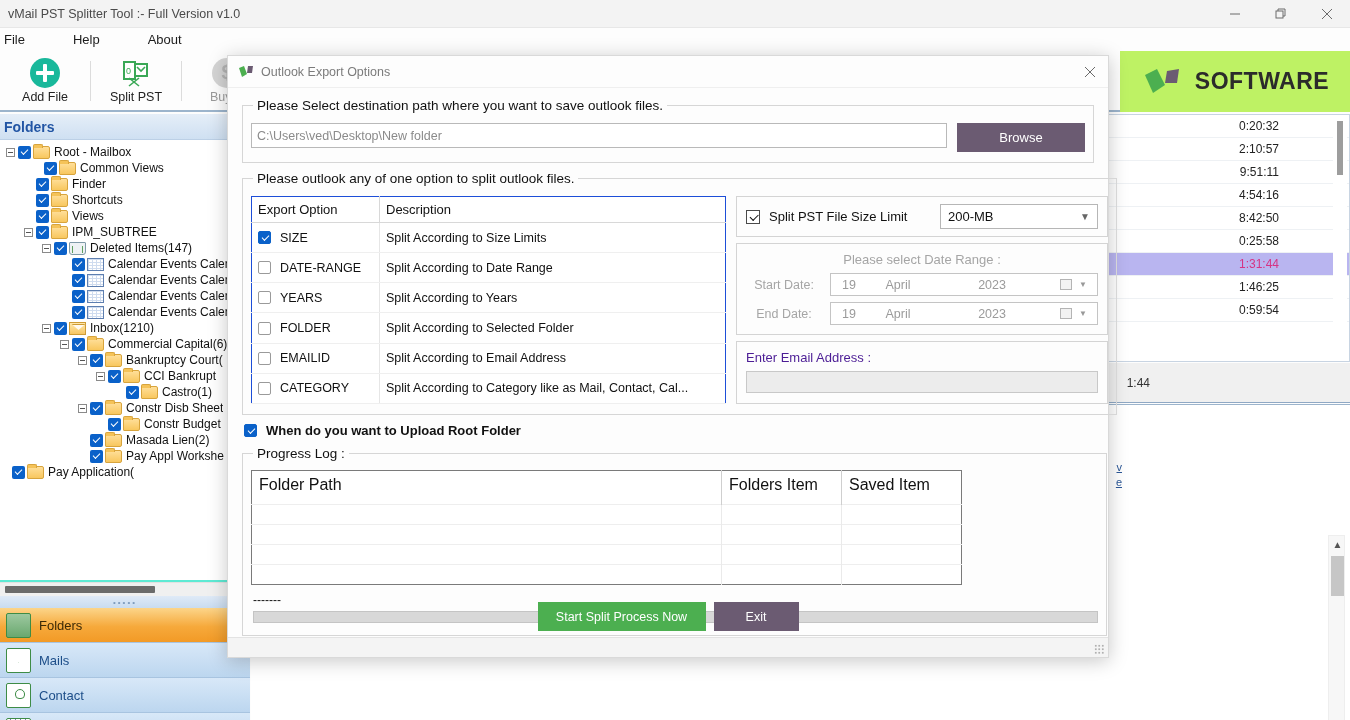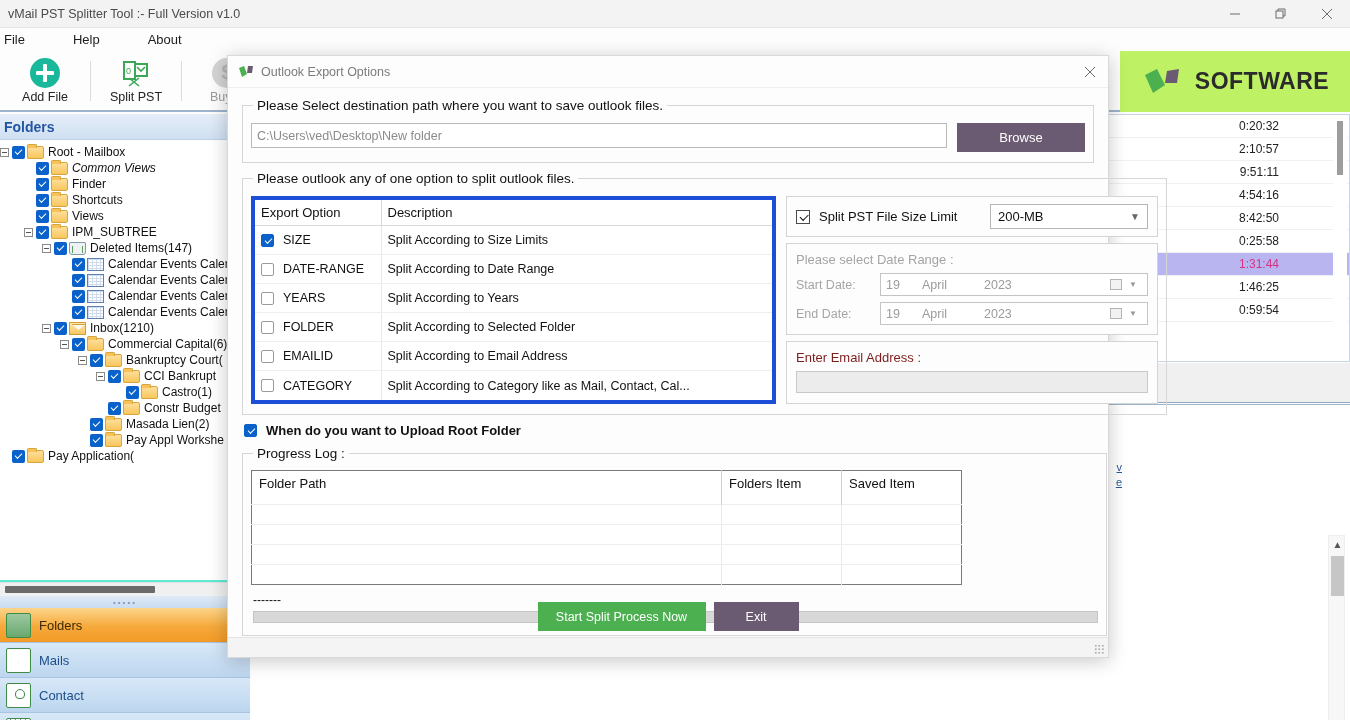--- a/index.html
+++ b/index.html
@@ -288,22 +288,22 @@
     font-size: 12.5px; color: #8b8b8b;
   }
   .browse-btn {
     width: 128px; height: 29px; background: #6b5b72; color: #fff;
     display: flex; align-items: center; justify-content: center; font-size: 13px;
   }
 
   .split-cols { display: flex; gap: 10px; margin-top: 4px; }
 
   table.opt {
-    border-collapse: collapse; width: 525px; background: #fff;
-    border: 4px solid #1d4ed8; table-layout: fixed; padding-left: 34px;
+    border-collapse: collapse; width: 475px; background: #fff;
+    border: 1px solid #1d4ed8; table-layout: fixed; padding-left: 34px;
   }
   table.opt th {
     text-align: left; font-weight: normal; font-size: 13px; color: #111;
     padding: 5px 6px; border-right: 1px solid #d8d8d8; border-bottom: 1px solid #d8d8d8;
     background: #fff;
   }
   table.opt th:last-child { border-right: none; }
   table.opt td {
     font-size: 12.5px; color: #111; padding: 4px 6px;
     border-right: 1px solid #e6e6e6; border-bottom: 1px solid #efefef;
@@ -333,55 +333,55 @@
     content: ""; position: absolute; left: 3px; top: 3px; width: 7px; height: 3.5px;
     border-left: 1.7px solid #111; border-bottom: 1.7px solid #111; transform: rotate(-45deg);
   }
   .size-label { font-size: 13px; color: #111; }
   .size-select {
     margin-left: auto; width: 158px; height: 25px; border: 1px solid #b6b6b6; background: #fff;
     display: flex; align-items: center; padding: 0 7px; font-size: 13px; color: #111;
   }
   .size-select .cv { margin-left: auto; color: #666; font-size: 10px; }
 
-  .date-box { padding: 8px 9px 9px 9px; }
+  .date-box { padding: 8px 9px 9px 9px; text-align: center; }
   .date-title { font-size: 13px; color: #a5a5a5; margin-bottom: 6px; }
   .date-row { display: flex; align-items: center; gap: 8px; margin-top: 6px; }
   .date-lbl { width: 76px; font-size: 12.5px; color: #a5a5a5; }
   .date-field {
     flex: 1 1 auto; height: 23px; border: 1px solid #c4c4c4; background: #fff;
     display: flex; align-items: center; font-size: 12.5px; color: #9b9b9b;
   }
   .date-field span { padding: 0 5px; }
   .df-day { width: 36px; }
   .df-mon { width: 62px; }
   .df-yr { flex: 1 1 auto; }
   .df-cal {
     margin-left: auto; display: flex; align-items: center; gap: 2px; padding-right: 4px;
   }
   .cal-glyph {
     width: 12px; height: 11px; border: 1px solid #b4b4b4; background: #f2f2f2;
   }
   .cal-caret { font-size: 8px; color: #999; }
 
   .email-box { padding: 8px 9px 10px 9px; }
-  .email-title { font-size: 13px; color: #7f1d1d; margin-bottom: 6px; }
+  .email-title { font-size: 13px; color: #4c1d95; margin-bottom: 6px; }
   .email-input { height: 22px; border: 1px solid #c8c8c8; background: #ececec; }
 
   .root-row {
     display: flex; align-items: center; gap: 9px; margin: 2px 0 8px 2px;
   }
   .root-label { font-size: 13px; color: #111; font-weight: bold; }
 
   table.log {
     border-collapse: collapse; width: 710px; background: #fff;
     border: 1px solid #7a7a7a; table-layout: fixed; margin-top: 3px;
   }
   table.log th {
-    text-align: left; font-weight: normal; font-size: 13px; color: #111;
+    text-align: left; font-weight: normal; font-size: 16px; color: #111;
     padding: 5px 7px; height: 34px; vertical-align: top;
     border-right: 1px solid #cfcfcf;
   }
   table.log th:last-child { border-right: none; }
   table.log td { height: 20px; border-right: 1px solid #eaeaea; border-top: 1px solid #eeeeee; }
   table.log td:last-child { border-right: none; }
   table.log col.l1 { width: 470px; }
   table.log col.l2 { width: 120px; }
 
   .dashes { font-size: 12px; color: #111; letter-spacing: 0px; margin: 8px 0 4px 2px; }
@@ -533,27 +533,27 @@
         <div class="pv-thumb"></div>
 
       </div>
     </div>
   </div>
 
   <div class="leftpanel">
     <div class="folders-header">Folders</div>
 
     <div class="tree" id="tree">
-        <div class="tnode" style="">
+        <div class="tnode" style="padding-left: 6px;">
           <span class="twist"></span>
           <span class="cbox"></span>
           <span class="fico folder"></span>
           <span class="tlabel">Root - Mailbox</span>
         </div>
-        <div class="tnode" style="padding-left: 24px; font-style: italic;">
+        <div class="tnode" style="padding-left: 32px;">
           <span class="twist none"></span>
           <span class="cbox"></span>
           <span class="fico folder"></span>
           <span class="tlabel">Common Views</span>
         </div>
         <div class="tnode" style="padding-left: 24px;">
           <span class="twist none"></span>
           <span class="cbox"></span>
           <span class="fico folder"></span>
           <span class="tlabel">Finder</span>
@@ -628,20 +628,26 @@
           <span class="twist"></span>
           <span class="cbox"></span>
           <span class="fico folder"></span>
           <span class="tlabel">CCI Bankrupt</span>
         </div>
         <div class="tnode" style="padding-left: 114px;">
           <span class="twist none"></span>
           <span class="cbox"></span>
           <span class="fico folder"></span>
           <span class="tlabel">Castro(1)</span>
+        </div>
+        <div class="tnode" style="padding-left: 78px;">
+          <span class="twist"></span>
+          <span class="cbox"></span>
+          <span class="fico folder"></span>
+          <span class="tlabel">Constr Disb Sheet</span>
         </div>
         <div class="tnode" style="padding-left: 96px;">
           <span class="twist none"></span>
           <span class="cbox"></span>
           <span class="fico folder"></span>
           <span class="tlabel">Constr Budget</span>
         </div>
         <div class="tnode" style="padding-left: 78px;">
           <span class="twist none"></span>
           <span class="cbox"></span>

